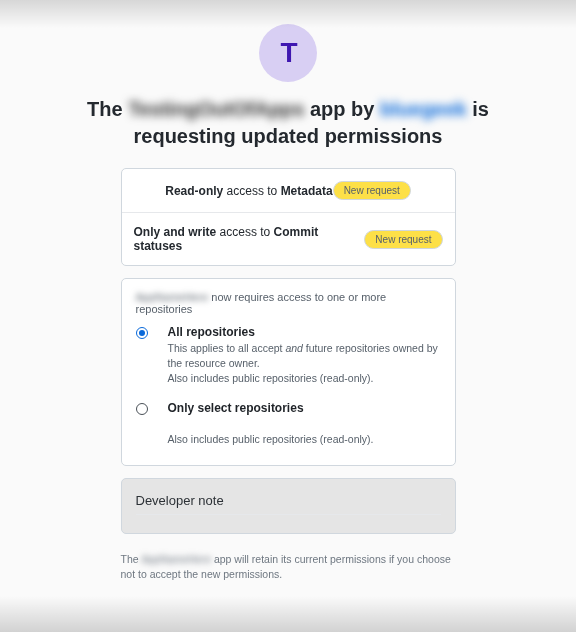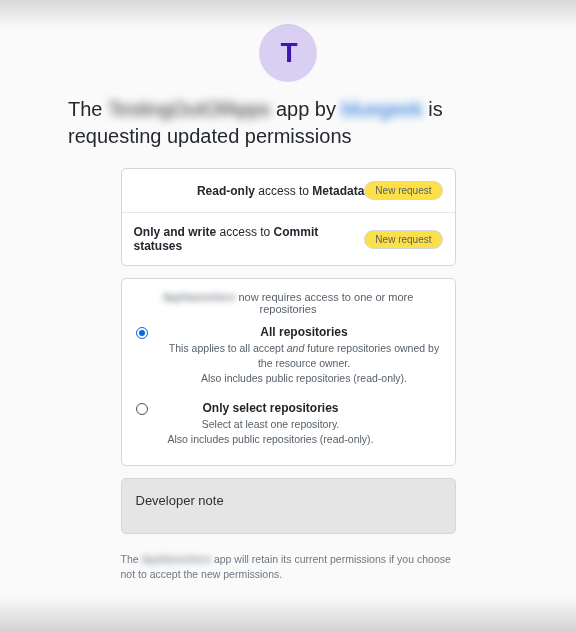--- a/index.html
+++ b/index.html
@@ -44,21 +44,22 @@
     margin-bottom: 14px;
   }
   .avatar-glyph {
     font-size: 28px;
     font-weight: 900;
     color: #3f17b0;
     letter-spacing: -2px;
   }
   .title {
     font-size: 20px;
-    font-weight: 400;
+    font-weight: 700;
+    text-align: center;
     margin: 0 0 18px 0;
     line-height: 1.35;
     max-width: 440px;
   }
   .title .blur {
     display: inline-block;
     filter: blur(4px);
     color: #333;
   }
   .title .blur-link {
@@ -69,21 +70,21 @@
   .card {
     width: 335px;
     background: #fff;
     border: 1px solid #d0d7de;
     border-radius: 5px;
     margin-bottom: 12px;
   }
   .perm-row {
     display: flex;
     align-items: center;
-    justify-content: flex-end;
+    justify-content: center;
     padding: 12px 12px;
     border-bottom: 1px solid #e6e8eb;
     font-size: 12px;
   }
   .perm-row:last-child { border-bottom: none; }
   .perm-row .label span.bold { font-weight: 600; }
   .badge {
     font-size: 10px;
     color: #57606a;
     background: #fde047;
@@ -93,21 +94,20 @@
     white-space: nowrap;
   }
   .repo-card {
     width: 335px;
     background: #fff;
     border: 1px solid #d0d7de;
     border-radius: 5px;
     padding: 12px 14px 10px 14px;
     margin-bottom: 12px;
     font-size: 11px;
-    text-align: center;
   }
   .repo-intro {
     color: #57606a;
     margin-bottom: 10px;
   }
   .repo-intro .blur {
     display: inline-block;
     filter: blur(3px);
   }
   .radio-row {
@@ -243,21 +243,21 @@
           <span>Also includes public repositories (read-only).</span>
         </div>
       </div>
     </div>
 
     <div class="radio-row" style="margin-bottom:8px;">
       <div class="radio"></div>
       <div class="radio-body">
         <div class="radio-title">Only select repositories</div>
         <div class="radio-desc">
-          <span>Select at least one repository.</span><br>
+          <br>
           <span>Also includes public repositories (read-only).</span>
         </div>
       </div>
     </div>
   </div>
 
   <div class="dev-note-card">
     <div class="dev-label">Developer note</div>
     <div class="dev-line"></div>
   </div>

